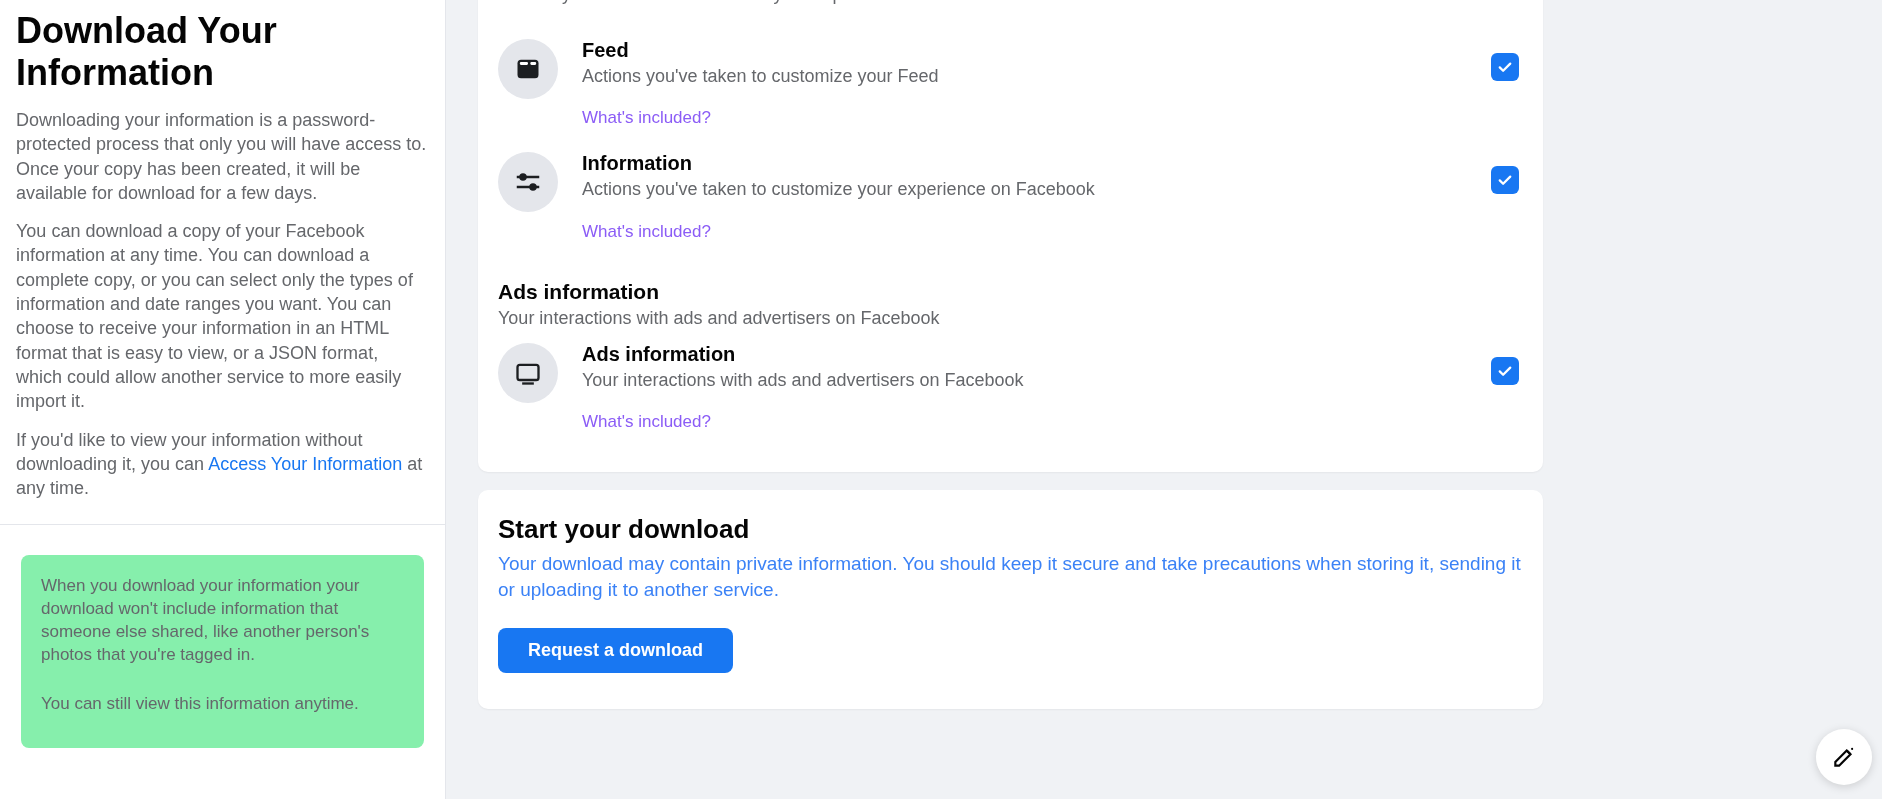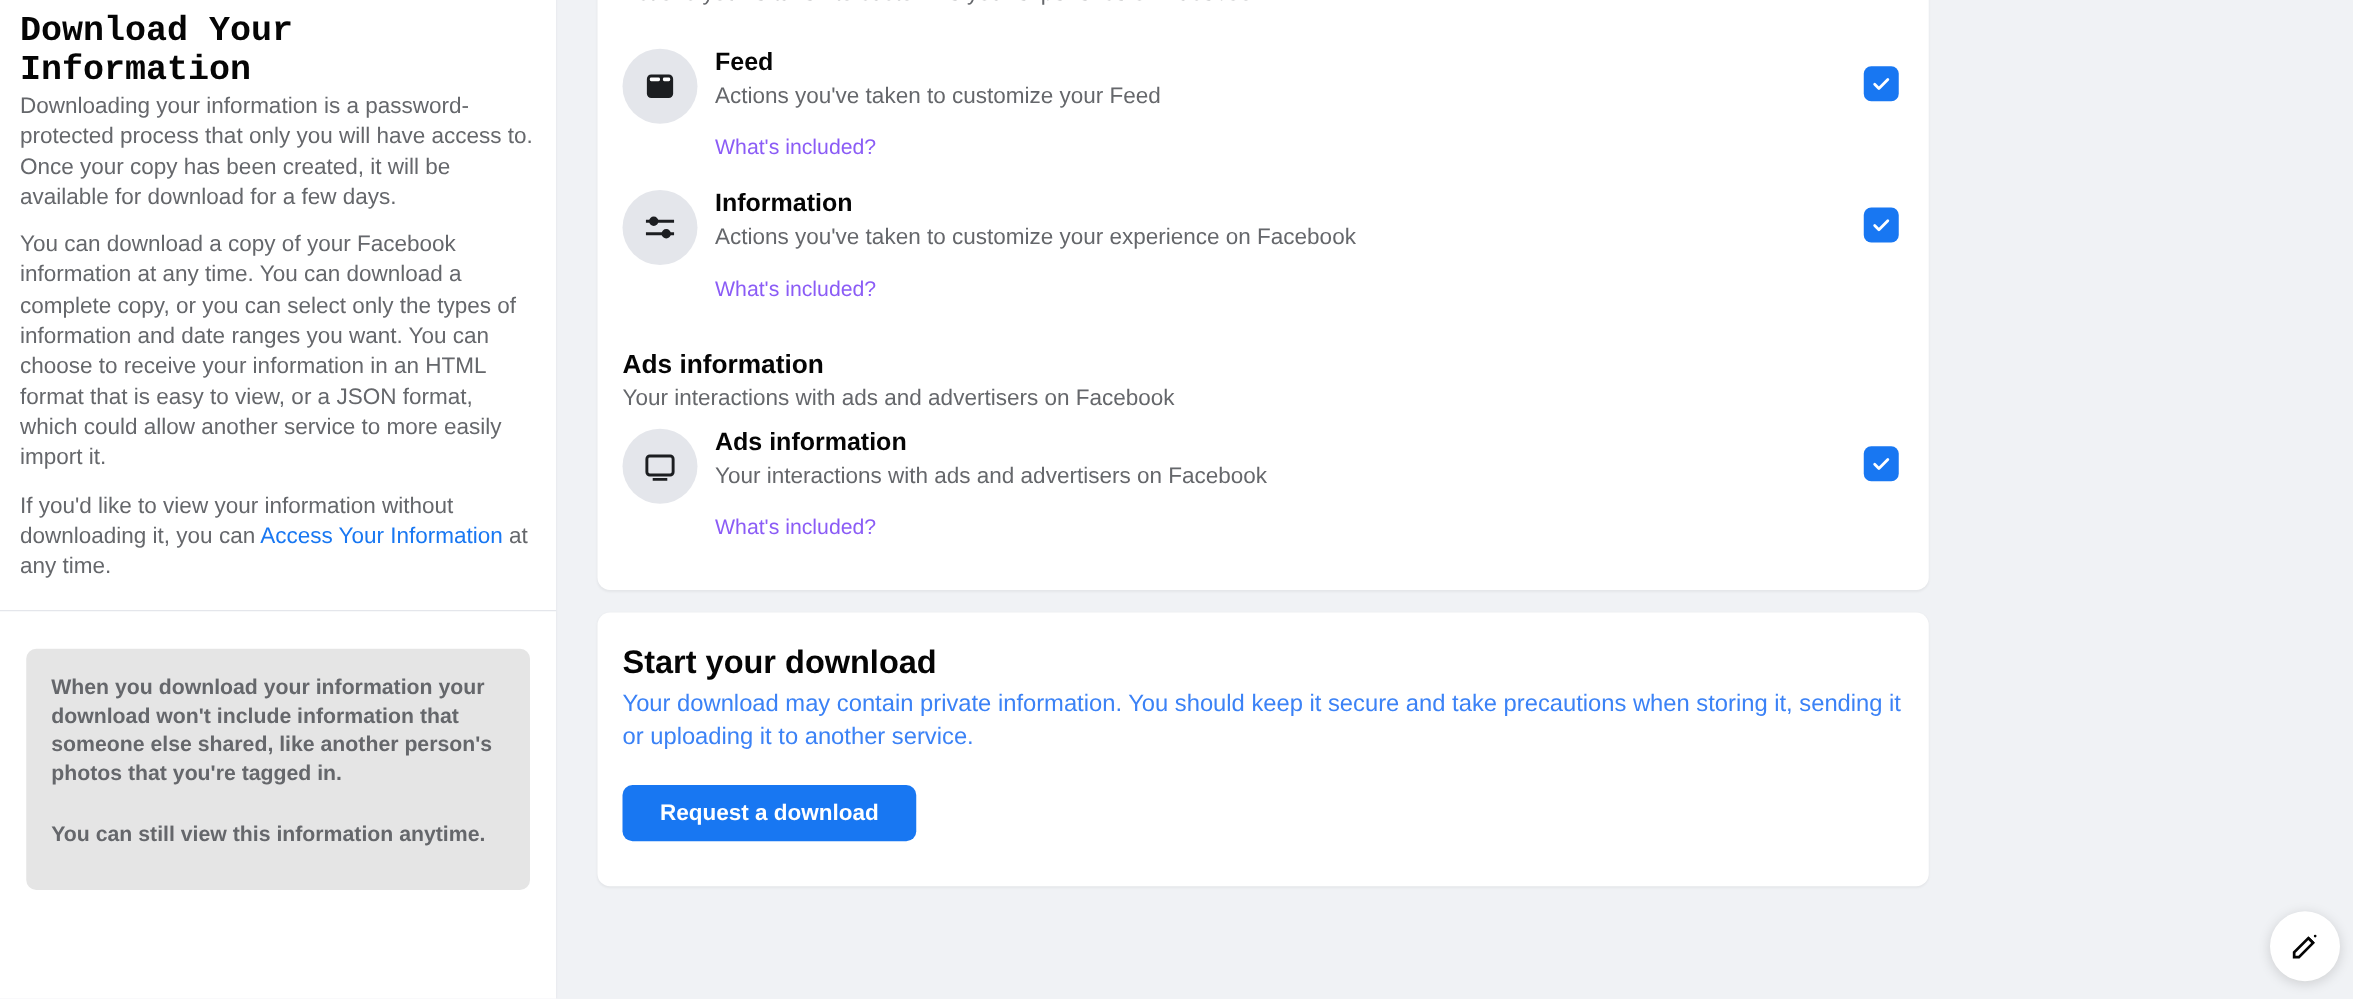--- a/index.html
+++ b/index.html
@@ -17,40 +17,39 @@
     width: 446px;
     background: #fff;
     border-right: 1px solid #e4e6eb;
     display: flex;
     flex-direction: column;
   }
   .sidebar-top {
     padding: 10px 16px 24px 16px;
   }
   .sidebar h1 {
-    font-size: 28px;
-    font-weight: 700;
-    color: #050505;
-    font-family: Liberation Mono, monospace;
+    font-size: 36px;
+    font-weight: 700;
+    color: #050505;
+    margin-bottom: 14px;
   }
   .sidebar p {
     font-size: 18px;
     line-height: 1.35;
     color: #65676b;
     margin-bottom: 14px;
   }
   .sidebar p:last-child { margin-bottom: 0; }
   .link { color: #1877f2; cursor: pointer; }
   .sidebar-divider { border-top: 1px solid #e4e6eb; }
   .notice-box {
     margin: 30px 21px 0 21px;
-    background: #e5e5e5;
+    background: #86efac;
     border-radius: 8px;
     padding: 20px 20px 20px 20px;
-    font-weight: bold;
   }
   .notice-box p {
     font-size: 17px;
     line-height: 1.35;
     color: #65676b;
     margin-bottom: 26px;
   }
   .notice-box p:last-child { margin-bottom: 12px; }
 
   .main {
@@ -81,21 +80,21 @@
     color: #050505;
     margin-bottom: 4px;
   }
   .section-sub-desc {
     font-size: 18px;
     color: #65676b;
   }
   .item-row {
     display: flex;
     align-items: flex-start;
-    gap: 14px;
+    gap: 24px;
     padding: 14px 0 10px 0;
   }
   .item-icon {
     width: 60px; height: 60px;
     border-radius: 50%;
     background: #e4e6eb;
     display: flex; align-items: center; justify-content: center;
     flex-shrink: 0;
   }
   .item-body { flex: 1; }

